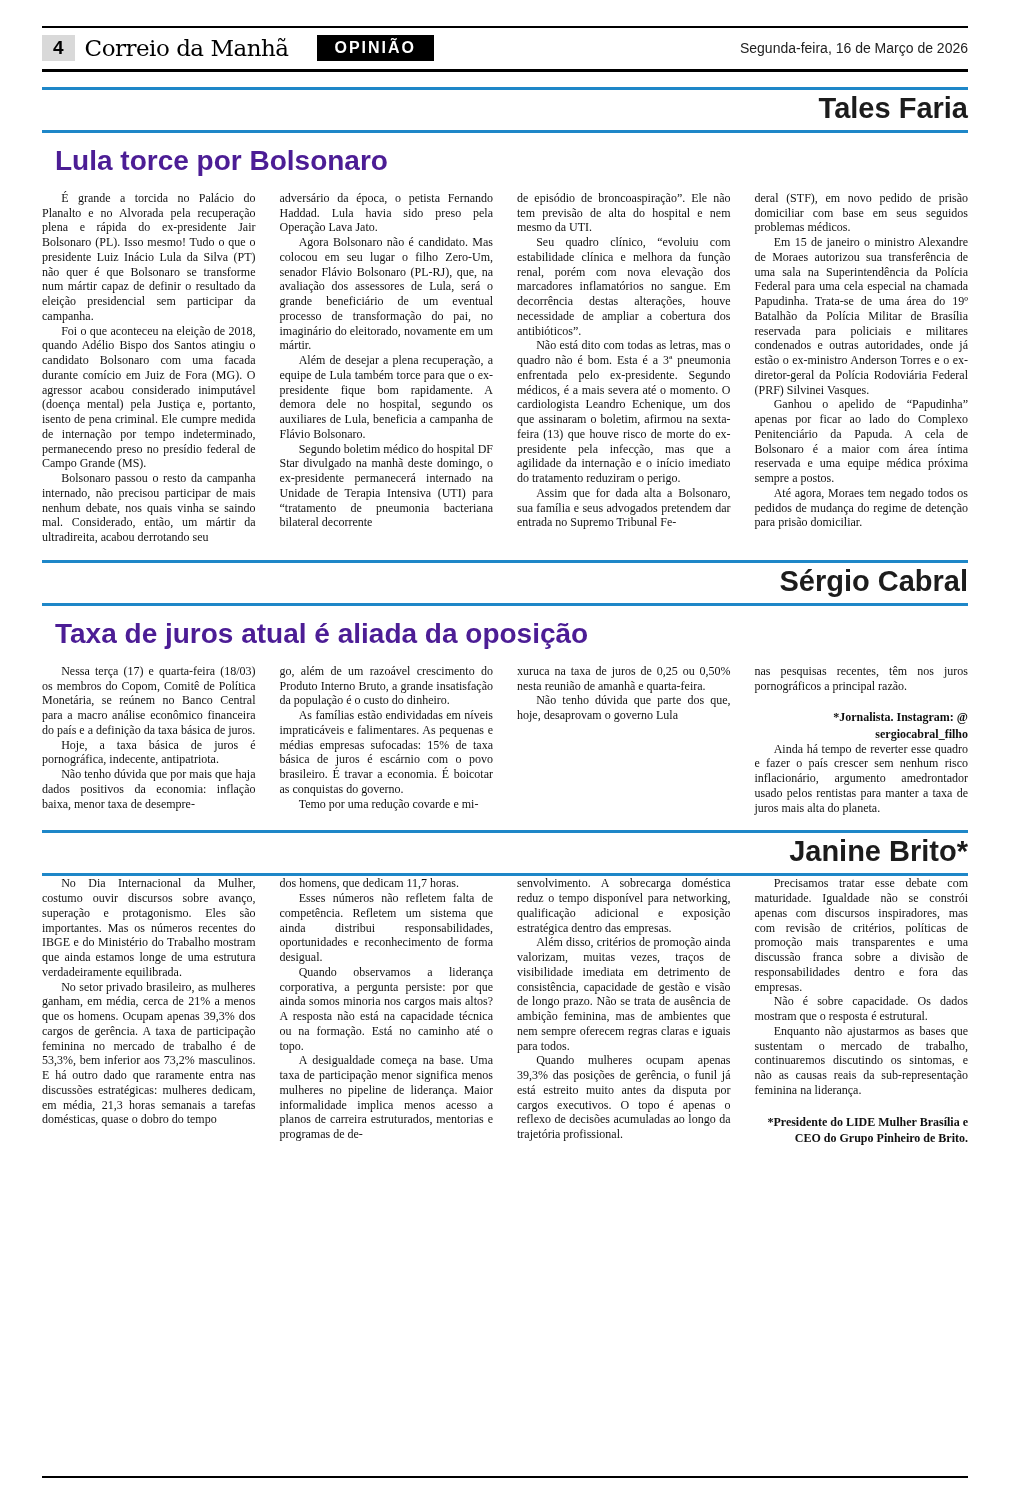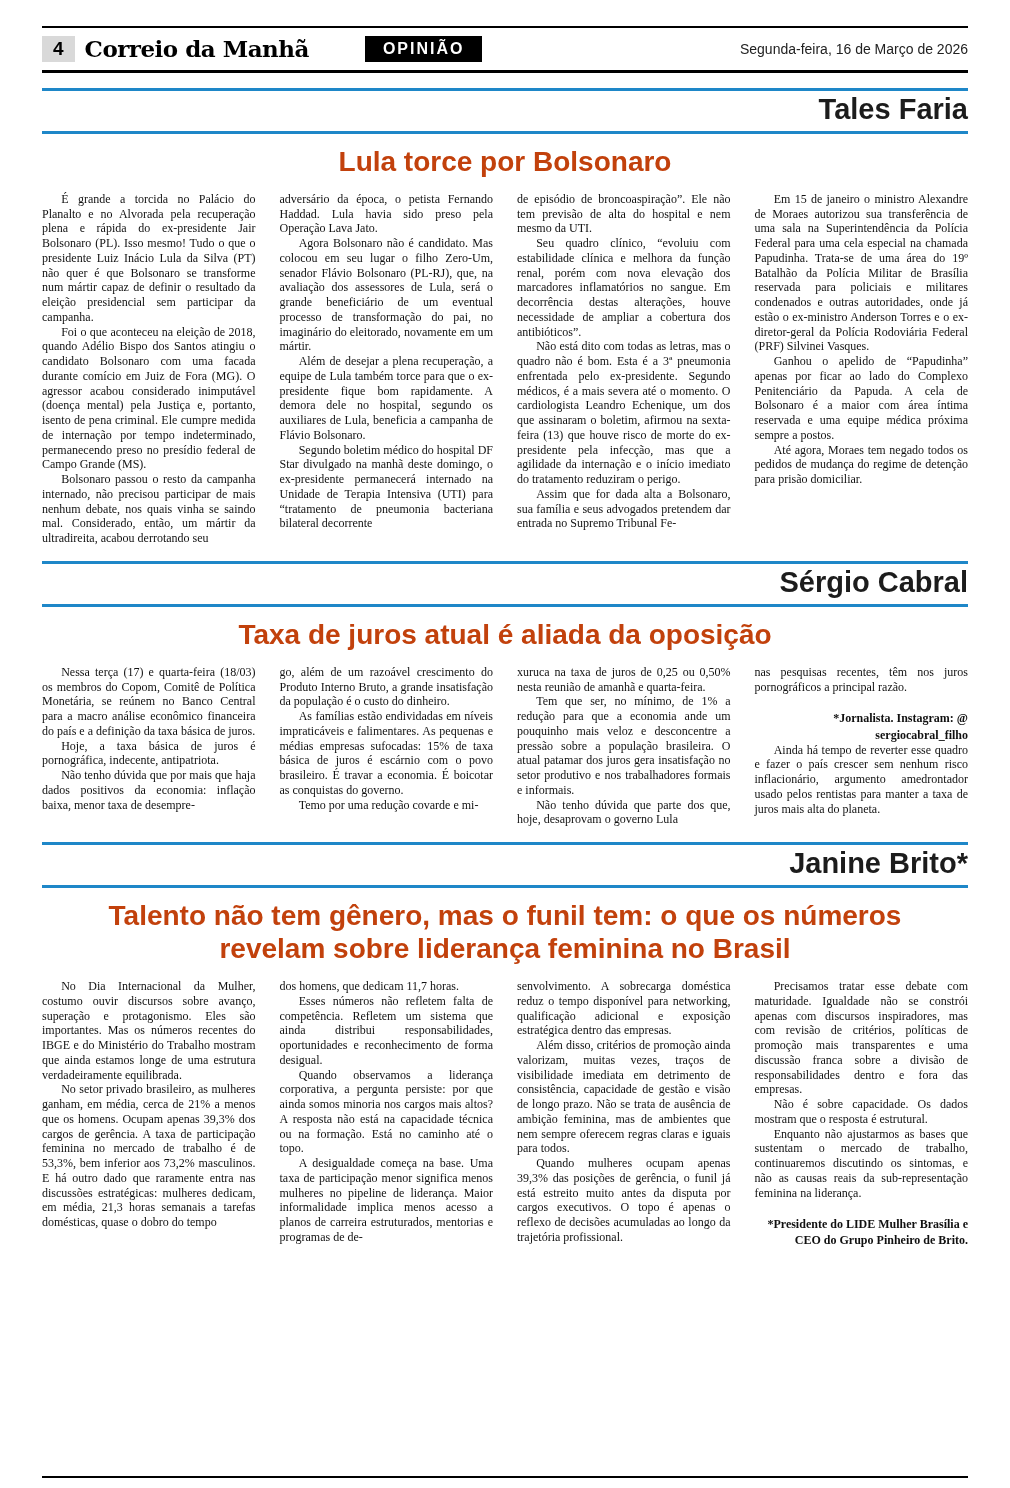--- a/index.html
+++ b/index.html
@@ -26,24 +26,24 @@
     background: #d9d9d9;
     font-family: "Liberation Sans", sans-serif;
     font-weight: bold;
     font-size: 19px;
     padding: 2px 11px;
     margin-right: 10px;
     color: #000;
   }
   .masthead {
     font-family: "DejaVu Serif", serif;
-    font-weight: bold;
+    font-weight: normal;
     font-size: 23px;
     letter-spacing: -0.5px;
-    margin-right: 56px;
+    margin-right: 28px;
     color: #000;
     white-space: nowrap;
   }
   .section-box {
     background: #000;
     color: #fff;
     font-family: "Liberation Sans", sans-serif;
     font-weight: bold;
     font-size: 16px;
     letter-spacing: 2px;
@@ -67,23 +67,22 @@
     font-weight: 600;
     text-align: right;
     margin: 3px 0 5px;
     color: #1c1c1c;
     line-height: 1.1;
   }
   .headline {
     font-family: "Liberation Sans", sans-serif;
     font-size: 28px;
     font-weight: 600;
-    text-align: center;
     margin: 11px auto 14px;
-    color: #c2410c;
+    color: #4c1d95;
     line-height: 1.18;
     max-width: 900px;
   }
   .article-body {
     display: grid;
     grid-template-columns: repeat(4, 1fr);
     column-gap: 24px;
   }
   .para {
     margin: 0;
@@ -145,20 +144,21 @@
           <p class="para">Além de desejar a plena recuperação, a equipe de Lula também torce para que o ex-presidente fique bom rapidamente. A demora dele no hospital, segundo os auxiliares de Lula, beneficia a campanha de Flávio Bolsonaro.</p>
           <p class="para">Segundo boletim médico do hospital DF Star divulgado na manhã deste domingo, o ex-presidente permanecerá internado na Unidade de Terapia Intensiva (UTI) para “tratamento de pneumonia bacteriana bilateral decorrente</p>
         </div>
       <div class="col">
           <p class="para cont">de episódio de broncoaspiração”. Ele não tem previsão de alta do hospital e nem mesmo da UTI.</p>
           <p class="para">Seu quadro clínico, “evoluiu com estabilidade clínica e melhora da função renal, porém com nova elevação dos marcadores inflamatórios no sangue. Em decorrência destas alterações, houve necessidade de ampliar a cobertura dos antibióticos”.</p>
           <p class="para">Não está dito com todas as letras, mas o quadro não é bom. Esta é a 3ª pneumonia enfrentada pelo ex-presidente. Segundo médicos, é a mais severa até o momento. O cardiologista Leandro Echenique, um dos que assinaram o boletim, afirmou na sexta-feira (13) que houve risco de morte do ex-presidente pela infecção, mas que a agilidade da internação e o início imediato do tratamento reduziram o perigo.</p>
           <p class="para">Assim que for dada alta a Bolsonaro, sua família e seus advogados pretendem dar entrada no Supremo Tribunal Fe-</p>
         </div>
       <div class="col">
+          <p class="para cont">deral (STF), em novo pedido de prisão domiciliar com base em seus seguidos problemas médicos.</p>
           <p class="para">Em 15 de janeiro o ministro Alexandre de Moraes autorizou sua transferência de uma sala na Superintendência da Polícia Federal para uma cela especial na chamada Papudinha. Trata-se de uma área do 19º Batalhão da Polícia Militar de Brasília reservada para policiais e militares condenados e outras autoridades, onde já estão o ex-ministro Anderson Torres e o ex-diretor-geral da Polícia Rodoviária Federal (PRF) Silvinei Vasques.</p>
           <p class="para">Ganhou o apelido de “Papudinha” apenas por ficar ao lado do Complexo Penitenciário da Papuda. A cela de Bolsonaro é a maior com área íntima reservada e uma equipe médica próxima sempre a postos.</p>
           <p class="para">Até agora, Moraes tem negado todos os pedidos de mudança do regime de detenção para prisão domiciliar.</p>
         </div>
     </div>
   </section>
 
   <section class="article">
     <div class="blue-rule"></div>
     <h2 class="author">Sérgio Cabral</h2>
@@ -170,36 +170,34 @@
           <p class="para">Hoje, a taxa básica de juros é pornográfica, indecente, antipatriota.</p>
           <p class="para">Não tenho dúvida que por mais que haja dados positivos da economia: inflação baixa, menor taxa de desempre-</p>
         </div>
       <div class="col">
           <p class="para cont">go, além de um razoável crescimento do Produto Interno Bruto, a grande insatisfação da população é o custo do dinheiro.</p>
           <p class="para">As famílias estão endividadas em níveis impraticáveis e falimentares. As pequenas e médias empresas sufocadas: 15% de taxa básica de juros é escárnio com o povo brasileiro. É travar a economia. É boicotar as conquistas do governo.</p>
           <p class="para">Temo por uma redução covarde e mi-</p>
         </div>
       <div class="col">
           <p class="para cont">xuruca na taxa de juros de 0,25 ou 0,50% nesta reunião de amanhã e quarta-feira.</p>
-          <p class="para">Tem que ser, no mínimo, de 1% a redução para que a economia ande um pouquinho mais veloz e desconcentre a pressão sobre a população brasileira. O atual patamar dos juros gera insatisfação no setor produtivo e nos trabalhadores formais e informais.</p>
           <p class="para">Não tenho dúvida que parte dos que, hoje, desaprovam o governo Lula</p>
         </div>
       <div class="col">
           <p class="para cont">nas pesquisas recentes, têm nos juros pornográficos a principal razão.</p>
           <p class="para sig">*Jornalista. Instagram: @ sergiocabral_filho</p>
           <p class="para">Ainda há tempo de reverter esse quadro e fazer o país crescer sem nenhum risco inflacionário, argumento amedrontador usado pelos rentistas para manter a taxa de juros mais alta do planeta.</p>
         </div>
     </div>
   </section>
 
   <section class="article">
     <div class="blue-rule"></div>
     <h2 class="author">Janine Brito*</h2>
     <div class="blue-rule"></div>
-    <h1 class="headline">Talento não tem gênero, mas o funil tem: o que os números revelam sobre liderança feminina no Brasil</h1>
     <div class="article-body">
       <div class="col">
           <p class="para">No Dia Internacional da Mulher, costumo ouvir discursos sobre avanço, superação e protagonismo. Eles são importantes. Mas os números recentes do IBGE e do Ministério do Trabalho mostram que ainda estamos longe de uma estrutura verdadeiramente equilibrada.</p>
           <p class="para">No setor privado brasileiro, as mulheres ganham, em média, cerca de 21% a menos que os homens. Ocupam apenas 39,3% dos cargos de gerência. A taxa de participação feminina no mercado de trabalho é de 53,3%, bem inferior aos 73,2% masculinos. E há outro dado que raramente entra nas discussões estratégicas: mulheres dedicam, em média, 21,3 horas semanais a tarefas domésticas, quase o dobro do tempo</p>
         </div>
       <div class="col">
           <p class="para cont">dos homens, que dedicam 11,7 horas.</p>
           <p class="para">Esses números não refletem falta de competência. Refletem um sistema que ainda distribui responsabilidades, oportunidades e reconhecimento de forma desigual.</p>
           <p class="para">Quando observamos a liderança corporativa, a pergunta persiste: por que ainda somos minoria nos cargos mais altos? A resposta não está na capacidade técnica ou na formação. Está no caminho até o topo.</p>
           <p class="para">A desigualdade começa na base. Uma taxa de participação menor significa menos mulheres no pipeline de liderança. Maior informalidade implica menos acesso a planos de carreira estruturados, mentorias e programas de de-</p>

